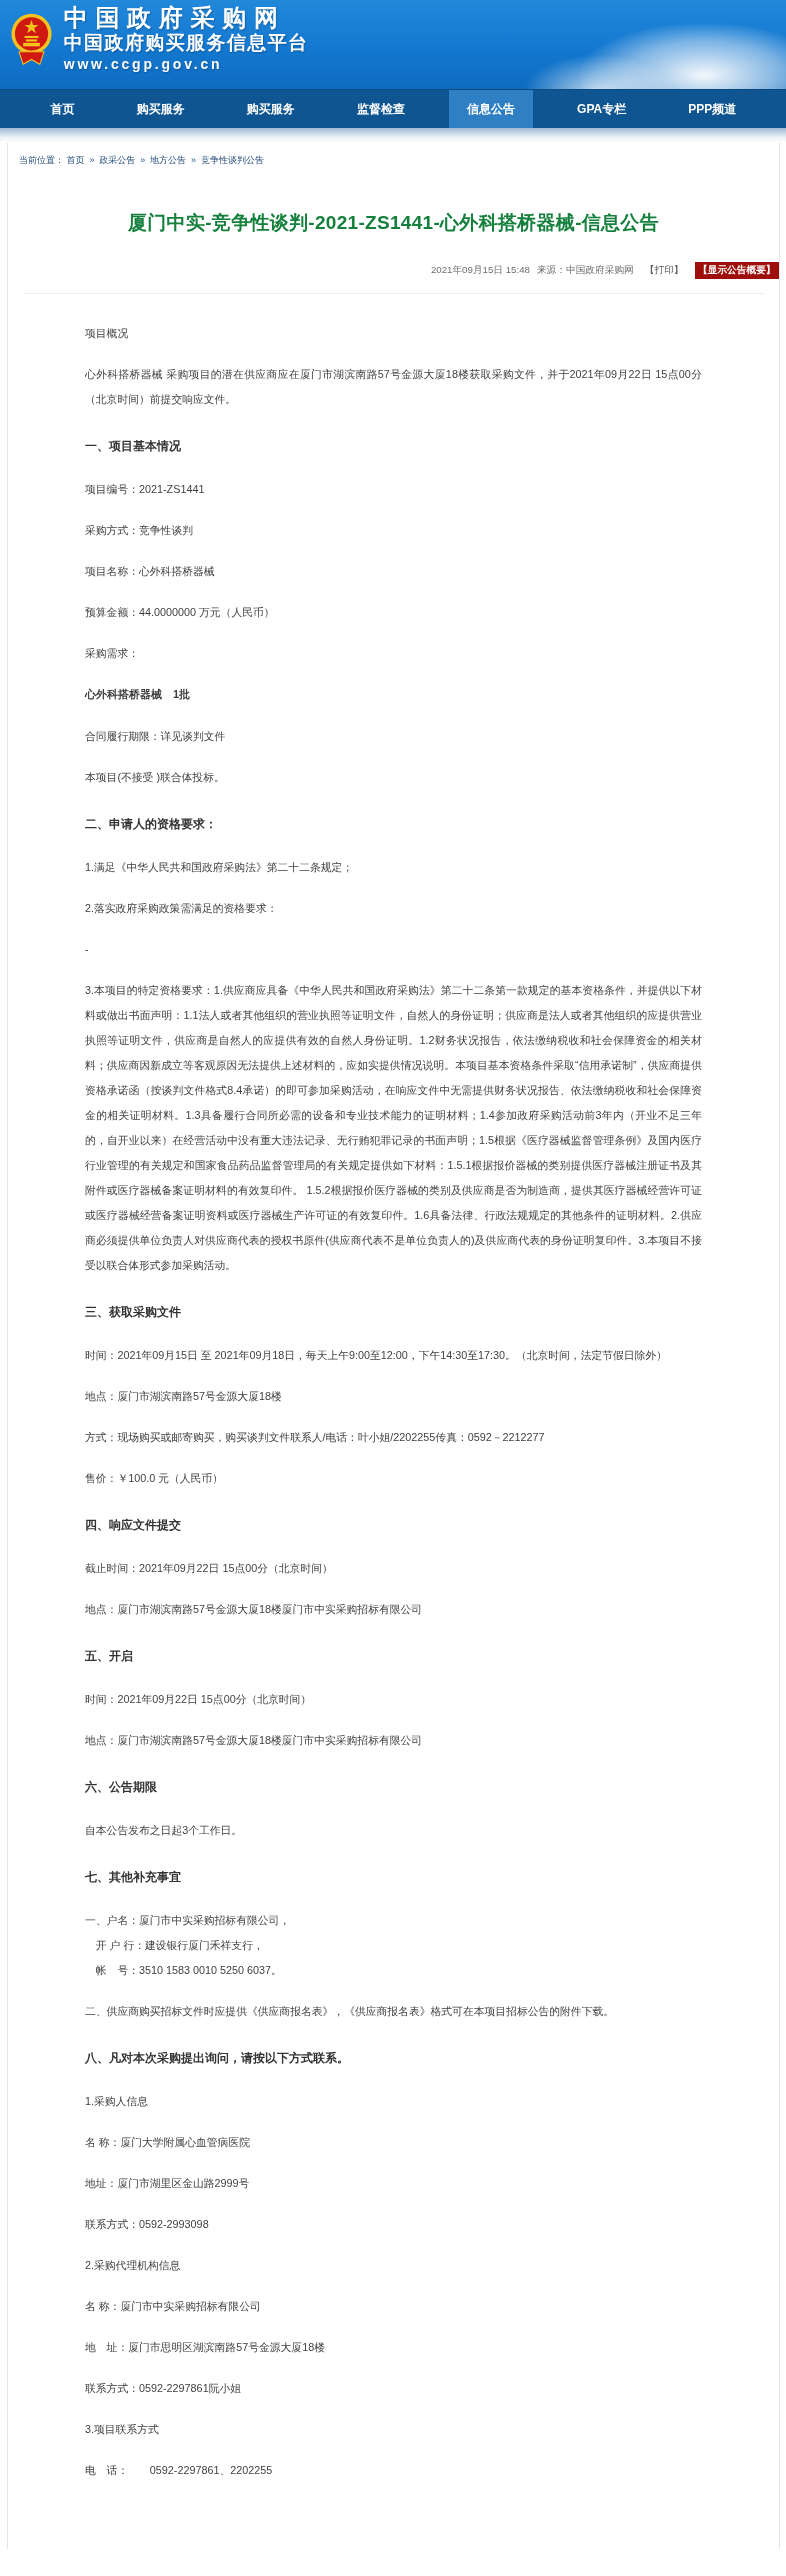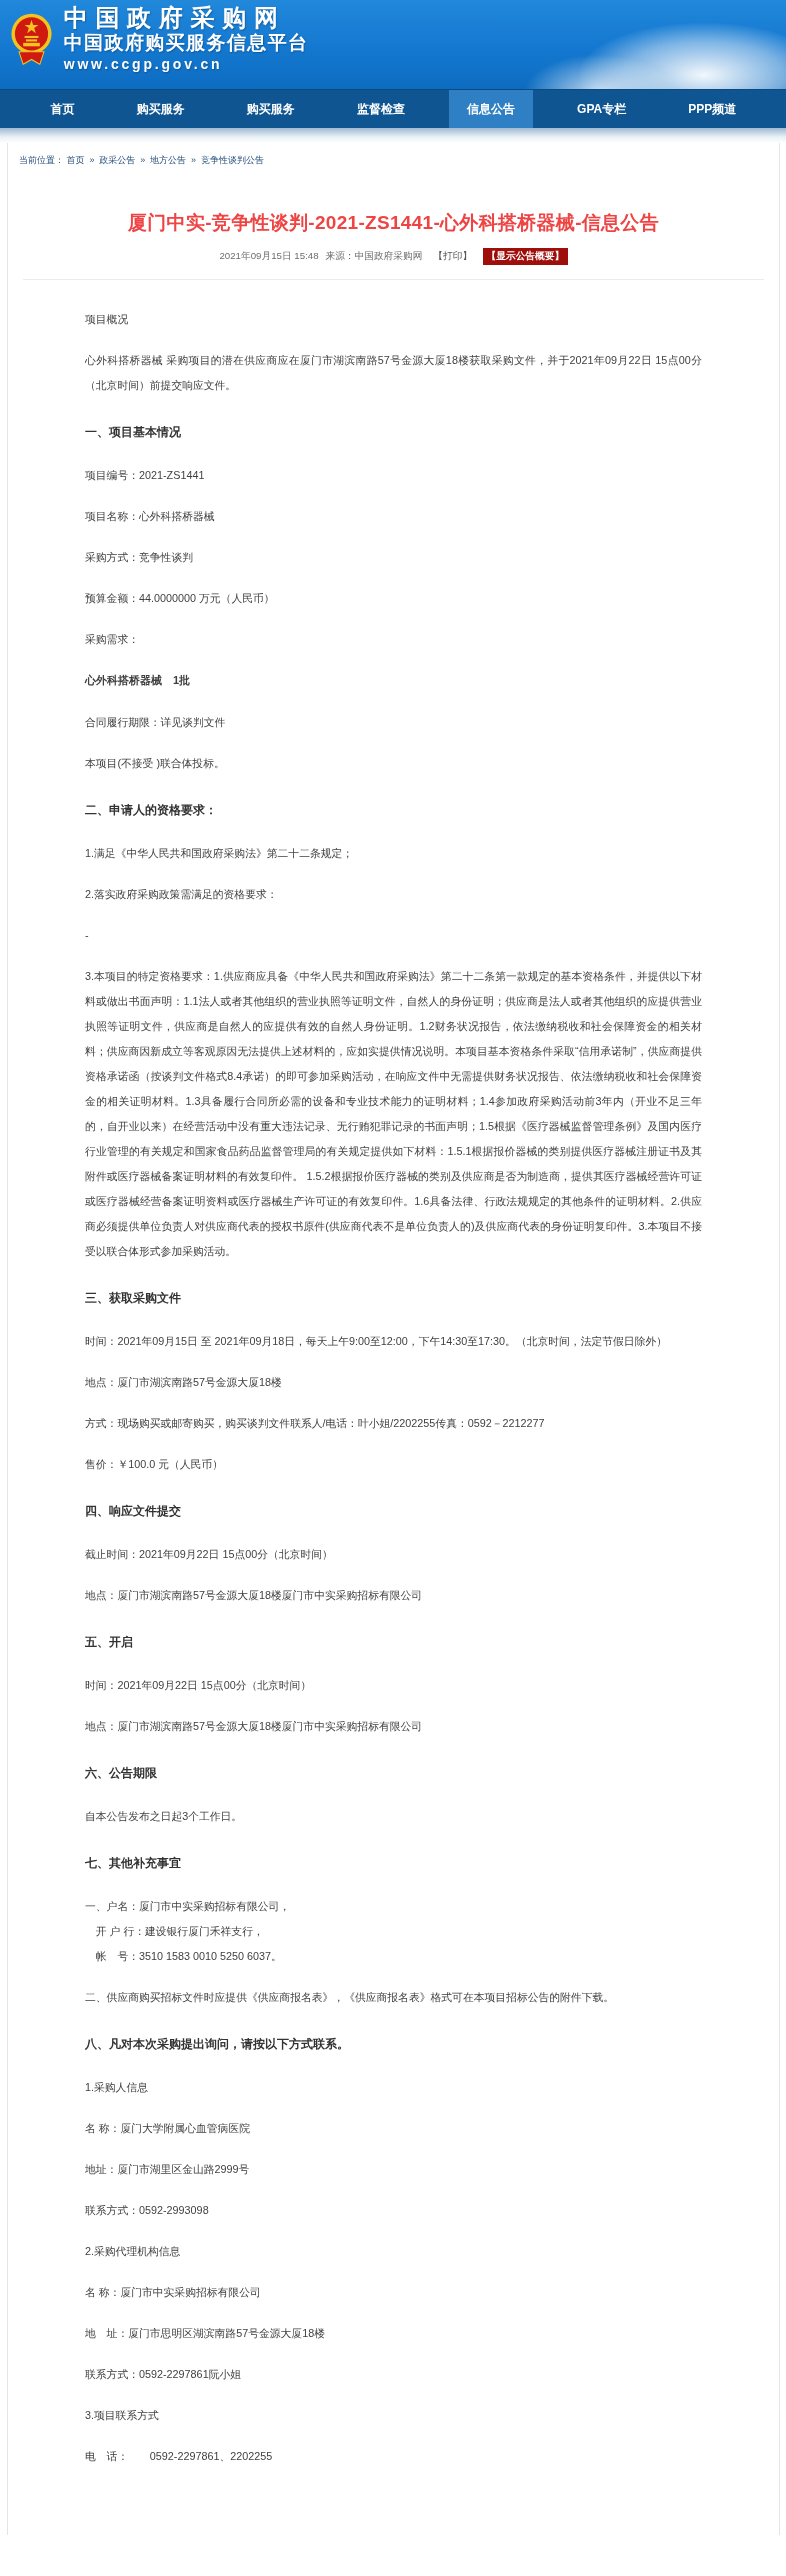--- a/index.html
+++ b/index.html
@@ -34,22 +34,22 @@
 
   
   .container{margin:0 7px;border-left:0.7px solid #e4e4e4;border-right:0.7px solid #e4e4e4;
     padding-bottom:49px;background:#fff;}
 
   .breadcrumb{padding:11px 0 0 11px;font-size:9px;color:var(--breadcrumb-color,#28517e);}
   .bc-link{color:var(--breadcrumb-color,#28517e);text-decoration:none;cursor:pointer;}
   .bc-sep{margin:0 4.9px;}
 
   .article-title{margin:43px 38px 0;text-align:center;font-size:19px;font-weight:bold;
-    color:#ef4444;line-height:1.35;letter-spacing:0.3px;}
-  .article-meta{margin-top:12px;text-align:center;font-size:9.7px;color:#6e6e6e;}
+    color:#15803d;line-height:1.35;letter-spacing:0.3px;}
+  .article-meta{margin-top:26px;text-align:right;font-size:9.7px;color:#6e6e6e;}
   .article-meta .m-date{margin-right:4.2px;}
   .meta-print{color:#555;margin-left:8.3px;text-decoration:none;cursor:pointer;}
   .meta-badge{display:inline-block;margin-left:8.3px;background:var(--badge-red,#9e0e0b);
     color:#fff;font-weight:bold;padding:2.1px 3.5px;font-size:9.7px;text-decoration:none;cursor:pointer;}
   .divider{border:none;border-top:0.7px solid #ececec;margin:14px 15.3px 0;}
 
   .article-body{padding:11px 61px 0;}
   .para{font-size:10.8px;color:#3f3f3f;line-height:2.32;margin:16px 16px;
     word-break:break-all;text-align:justify;}
   .para.heading{font-size:12px;font-weight:bold;color:#333;margin-top:21px;text-align:left;}
@@ -110,22 +110,22 @@
       <a class="meta-badge">【显示公告概要】</a>
     </div>
 
     <hr class="divider">
 
     <div class="article-body">
         <div class="para normal">项目概况</div>
         <div class="para normal">心外科搭桥器械 采购项目的潜在供应商应在厦门市湖滨南路57号金源大厦18楼获取采购文件，并于2021年09月22日 15点00分（北京时间）前提交响应文件。</div>
         <div class="para heading">一、项目基本情况</div>
         <div class="para normal">项目编号：2021-ZS1441</div>
+        <div class="para normal">采购方式：竞争性谈判</div>
         <div class="para normal">项目名称：心外科搭桥器械</div>
-        <div class="para normal">采购方式：竞争性谈判</div>
         <div class="para normal">预算金额：44.0000000 万元（人民币）</div>
         <div class="para normal">采购需求：</div>
         <div class="para bold">心外科搭桥器械　1批</div>
         <div class="para normal">合同履行期限：详见谈判文件</div>
         <div class="para normal">本项目(不接受 )联合体投标。</div>
         <div class="para heading">二、申请人的资格要求：</div>
         <div class="para normal">1.满足《中华人民共和国政府采购法》第二十二条规定；</div>
         <div class="para normal">2.落实政府采购政策需满足的资格要求：</div>
         <div class="para normal">-</div>
         <div class="para normal">3.本项目的特定资格要求：1.供应商应具备《中华人民共和国政府采购法》第二十二条第一款规定的基本资格条件，并提供以下材料或做出书面声明：1.1法人或者其他组织的营业执照等证明文件，自然人的身份证明；供应商是法人或者其他组织的应提供营业执照等证明文件，供应商是自然人的应提供有效的自然人身份证明。1.2财务状况报告，依法缴纳税收和社会保障资金的相关材料；供应商因新成立等客观原因无法提供上述材料的，应如实提供情况说明。本项目基本资格条件采取“信用承诺制”，供应商提供资格承诺函（按谈判文件格式8.4承诺）的即可参加采购活动，在响应文件中无需提供财务状况报告、依法缴纳税收和社会保障资金的相关证明材料。1.3具备履行合同所必需的设备和专业技术能力的证明材料；1.4参加政府采购活动前3年内（开业不足三年的，自开业以来）在经营活动中没有重大违法记录、无行贿犯罪记录的书面声明；1.5根据《医疗器械监督管理条例》及国内医疗行业管理的有关规定和国家食品药品监督管理局的有关规定提供如下材料：1.5.1根据报价器械的类别提供医疗器械注册证书及其附件或医疗器械备案证明材料的有效复印件。 1.5.2根据报价医疗器械的类别及供应商是否为制造商，提供其医疗器械经营许可证或医疗器械经营备案证明资料或医疗器械生产许可证的有效复印件。1.6具备法律、行政法规规定的其他条件的证明材料。2.供应商必须提供单位负责人对供应商代表的授权书原件(供应商代表不是单位负责人的)及供应商代表的身份证明复印件。3.本项目不接受以联合体形式参加采购活动。</div>

